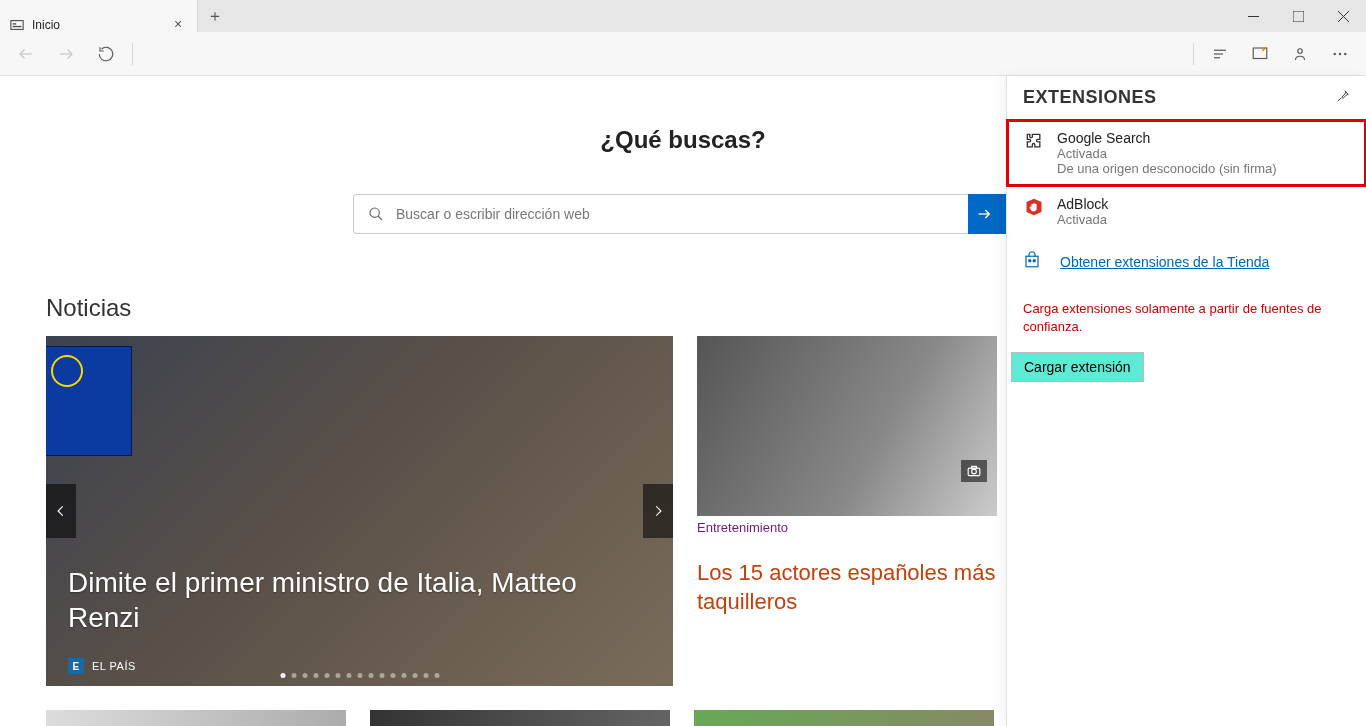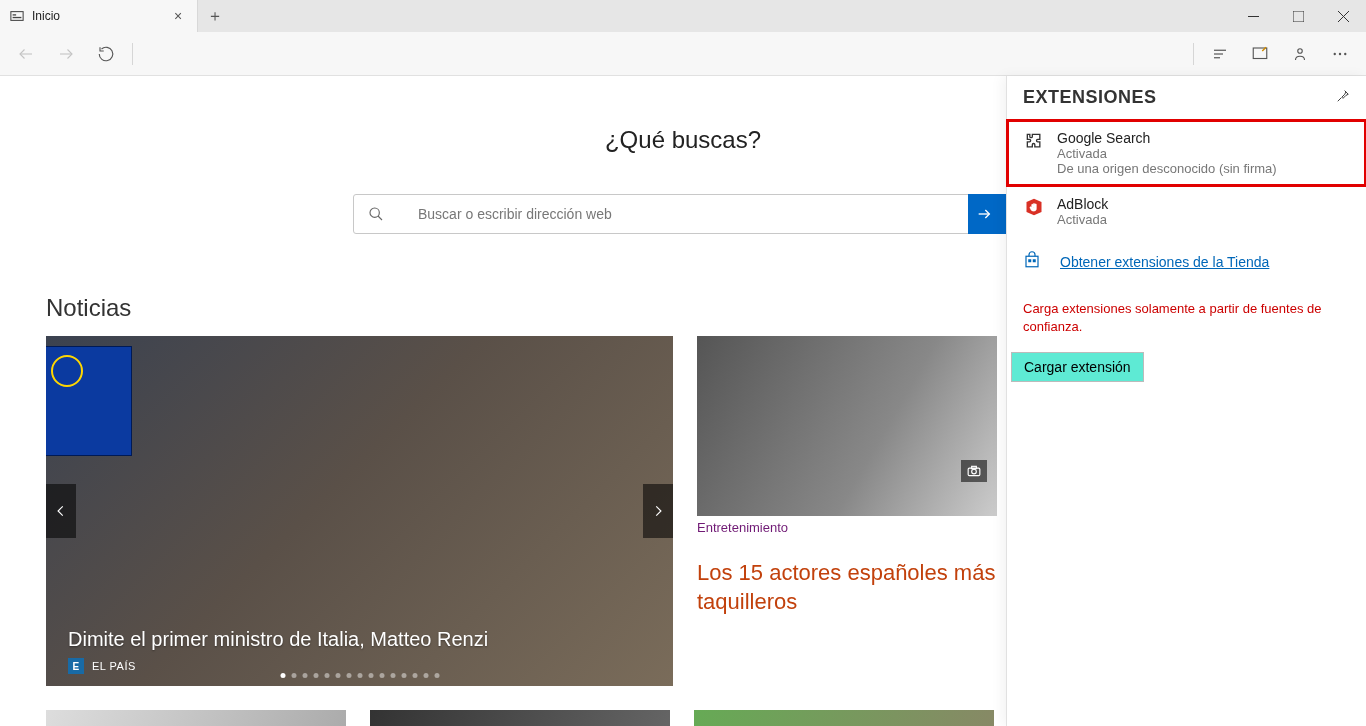--- a/index.html
+++ b/index.html
@@ -1,48 +1,48 @@
 <!DOCTYPE html>
 <html><head>
 <meta charset="utf-8">
 <style>
   * { box-sizing: border-box; margin: 0; padding: 0; }
   body { font-family: "Segoe UI", sans-serif; background: #fff; width: 1366px; height: 726px; overflow: hidden; font-size: 13px; color: #222; }
   
   .titlebar { height: 32px; background: #e6e6e6; display: flex; align-items: stretch; }
-  .tab { width: 198px; background: #f7f7f7; display: flex; align-items: center; padding: 0 10px; position: relative; border-right: 1px solid #d8d8d8; }
+  .tab { width: 198px; background: #f7f7f7; display: flex; align-items: flex-end; padding: 0 10px; position: relative; border-right: 1px solid #d8d8d8; }
   .tab .favicon { width: 14px; height: 14px; margin-right: 8px; }
   .tab .title { font-size: 12px; flex: 1; color: #222; }
   .tab .close { font-size: 14px; color: #555; cursor: pointer; width:18px; text-align:center;}
   .newtab { width: 34px; display: flex; align-items: center; justify-content: center; color: #555; font-size: 16px; cursor: pointer; }
   .titlebar-spacer { flex: 1; }
   .win-controls { display: flex; }
   .win-btn { width: 45px; display: flex; align-items: center; justify-content: center; cursor: pointer; }
   
   .toolbar { height: 44px; background: #f7f7f7; display: flex; align-items: center; padding: 0 6px; border-bottom: 1px solid #e1e1e1; }
   .tool-btn { width: 40px; height: 40px; display: flex; align-items: center; justify-content: center; color: #555; cursor: pointer; }
   .tool-btn.disabled { color: #c4c4c4; cursor: default; }
   .vsep { width: 1px; height: 22px; background: #d6d6d6; margin: 0 6px; }
   .toolbar-spacer { flex: 1; }
   
   .content { position: absolute; top: 76px; left: 0; right: 0; bottom: 0; background: #fff; overflow: hidden; padding: 0; }
   .center-col { width: 100%; }
-  .hero-q { text-align: center; margin-top: 50px; font-size: 24px; font-weight: 400; color: #222; }
+  .hero-q { text-align: center; margin-top: 50px; font-size: 24px; font-weight: 700; color: #222; }
   .searchbar-wrap { display: flex; justify-content: center; margin-top: 40px; }
   .searchbar { width: 660px; height: 40px; border: 1px solid #c8c8c8; border-radius: 3px; display: flex; align-items: center; padding: 0 14px; background:#fff; position: relative; }
   .searchbar svg { flex-shrink: 0; margin-right: 12px; }
-  .searchbar input { border: none; outline: none; flex: 1; font-size: 14px; color: #4c1d95; margin-left: 22px; }
+  .searchbar input { border: none; outline: none; flex: 1; font-size: 14px; color: #4c1d95; }
   .searchbar input::placeholder { color: #777; }
   .search-go { width: 44px; height: 40px; background: #0068c6; display:flex; align-items:center; justify-content:center; border-top-right-radius:3px; border-bottom-right-radius:3px; margin-right:-14px; }
   .news-hdr { margin: 60px 0 14px 46px; font-size: 24px; font-weight: 400; color:#333; }
   .news-row { display: flex; gap: 24px; padding: 0 46px; }
   .card-lg { width: 627px; height: 350px; background: linear-gradient(135deg,#3b4250 0%,#5a5048 45%, #7a6c5a 100%); position: relative; color: #fff; overflow:hidden;}
   .card-lg .flag { position:absolute; top:10px; left:-4px; width:90px; height:110px; background:#0b3aa0; border:1px solid #001a55;}
   .card-lg .flag::after{content:""; position:absolute; top:8px; left:8px; width:28px; height:28px; border-radius:50%; border:2px solid gold;}
-  .card-lg .headline { position: absolute; left: 22px; bottom: 34px; right:22px; font-size: 20px; font-weight: 400; line-height: 1.25; text-shadow:0 1px 2px rgba(0,0,0,.4);}
+  .card-lg .headline { position: absolute; left: 22px; bottom: 51px; right:22px; font-size: 28px; font-weight: 400; line-height: 1.25; text-shadow:0 1px 2px rgba(0,0,0,.4);}
   .card-lg .source { position: absolute; left: 22px; bottom: 12px; font-size: 11px; letter-spacing:.5px; display:flex; align-items:center; gap:8px;}
   .src-badge { width:16px; height:16px; background:#186aa5; color:#fff; display:flex; align-items:center; justify-content:center; font-size:10px; font-weight:bold;}
   .nav-arrow { position: absolute; top: 50%; transform: translateY(-50%); width: 30px; height: 54px; background: rgba(0,0,0,.55); display: flex; align-items: center; justify-content: center; cursor: pointer; }
   .nav-prev { left: 0; } .nav-next { right: 0; }
   .dots { position: absolute; bottom: 8px; left: 50%; transform: translateX(-50%); display: flex; gap: 6px; }
   .dot { width: 5px; height: 5px; border-radius: 50%; background: rgba(255,255,255,.45); }
   .dot.active { background: #fff; }
   .card-md { width: 300px; }
   .card-md .img { height: 180px; background: linear-gradient(120deg,#555 0%, #888 60%, #ccc 100%); position: relative; }
   .cam-badge { position:absolute; top:124px; right:10px; width:26px; height:22px; background:rgba(0,0,0,.55); display:flex; align-items:center; justify-content:center;}

